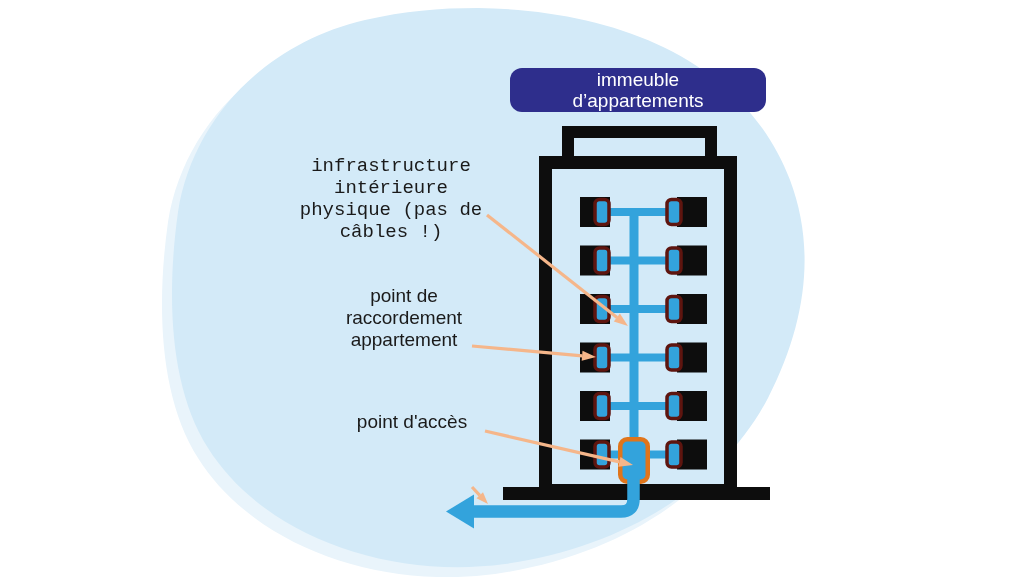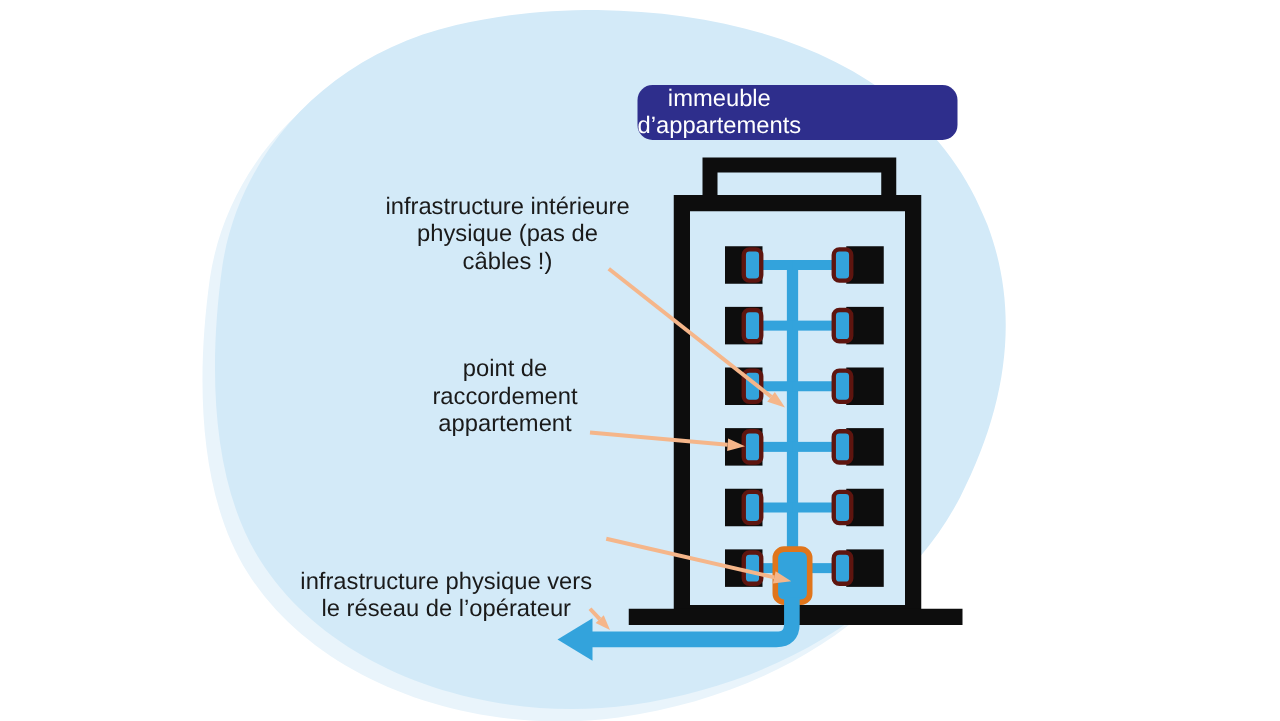--- a/index.html
+++ b/index.html
@@ -22,30 +22,30 @@
   .connector{fill:var(--pipe);stroke:var(--maroon);stroke-width:3.5;}
   .access{fill:var(--pipe);stroke:var(--orange);stroke-width:4.5;}
   .peach-line{stroke:var(--peach);stroke-width:3.2;fill:none;}
   .peach-fill{fill:var(--peach);}
 
   
   .diagram-label{
     position:absolute;color:var(--label_text);font-size:19px;line-height:22px;
     text-align:center;white-space:pre-line;
   }
-  .lbl-inner{left:276px;top:155px;width:260px;}
+  .lbl-inner{left:261px;top:155px;width:260px;font-family:Liberation Mono, monospace;}
   .lbl-apt{left:304px;top:285px;width:200px;}
   .lbl-access{left:312px;top:411px;width:200px;}
   .lbl-operator{left:212px;top:455px;width:290px;}
 
   .title-badge{
     position:absolute;left:510px;top:68px;width:256px;height:44px;
     background:var(--navy);border-radius:12px;color:var(--title_text);
     font-size:19px;line-height:21px;text-align:center;white-space:pre-line;
-    display:flex;align-items:center;justify-content:flex-start;
+    display:flex;align-items:center;justify-content:center;
   }
 </style>
 </head>
 <body>
 
 <div class="stage">
 
   <svg width="1024" height="577" viewBox="0 0 1024 577">
     <defs>
 
@@ -101,16 +101,15 @@
     <span>immeuble
 d’appartements</span>
   </div>
 
   <div class="diagram-label lbl-inner">infrastructure intérieure
 physique (pas de
 câbles !)</div>
   <div class="diagram-label lbl-apt">point de
 raccordement
 appartement</div>
-  <div class="diagram-label lbl-operator">infrastructure physique vers
-le réseau de l’opérateur</div>
+  <div class="diagram-label lbl-access">point d'accès</div>
 
 </div>
 
 </body></html>

